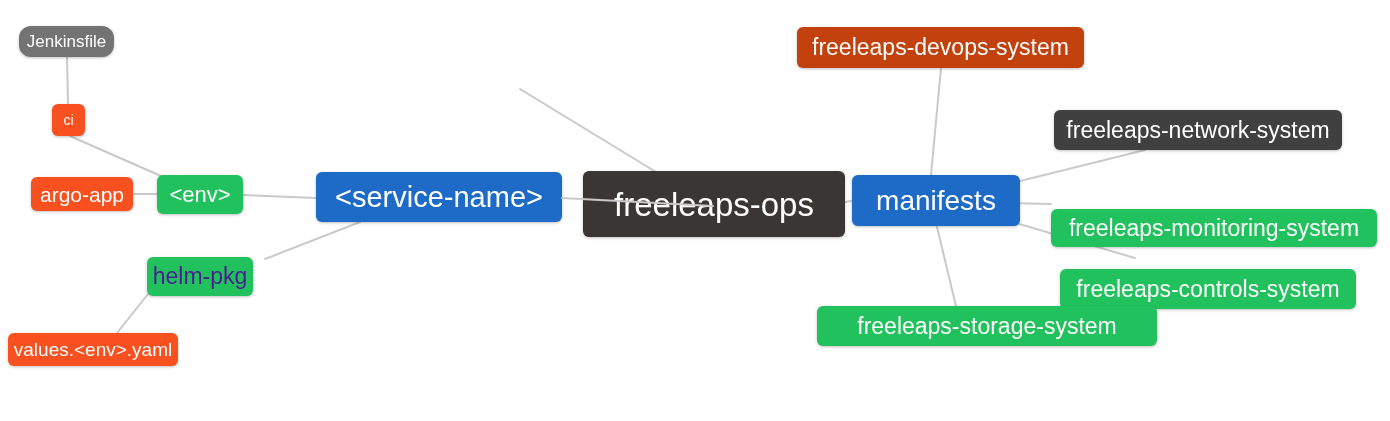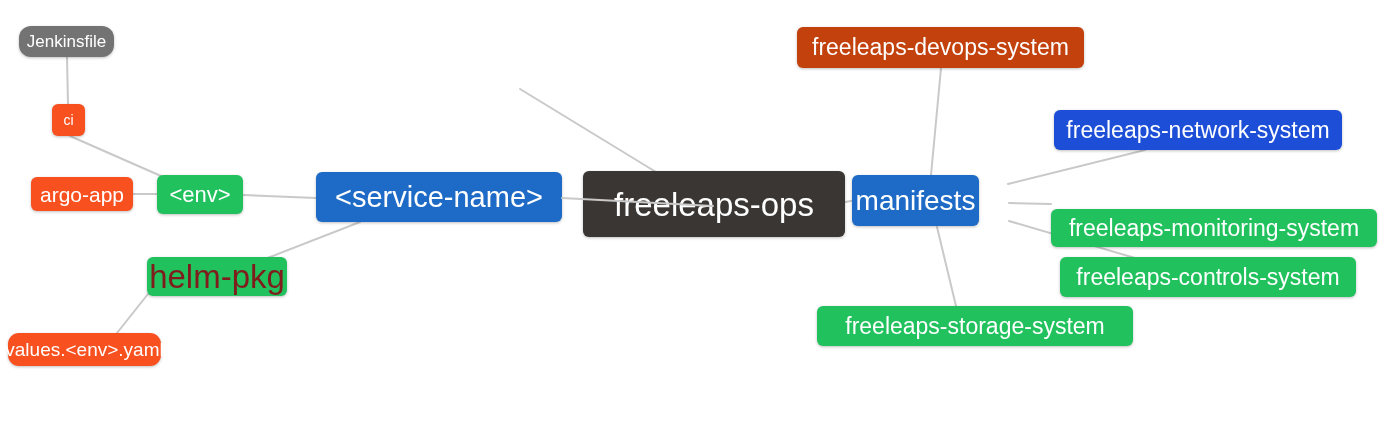--- a/index.html
+++ b/index.html
@@ -65,43 +65,43 @@
     </div>
     <div class="node" style="left: 52px; top: 104px; width: 33px; height: 32px; font-size: 14px; background: rgb(248, 80, 31); color: rgb(255, 255, 255);">
       <span>ci</span>
     </div>
     <div class="node" style="left: 31px; top: 177px; width: 102px; height: 34px; font-size: 21px; background: rgb(248, 80, 31); color: rgb(255, 255, 255);">
       <span>argo-app</span>
     </div>
     <div class="node" style="left: 157px; top: 175px; width: 86px; height: 39px; font-size: 22px; background: rgb(33, 194, 93); color: rgb(255, 255, 255);">
       <span>&lt;env&gt;</span>
     </div>
-    <div class="node" style="left: 147px; top: 257px; width: 140px; height: 39px; font-size: 33px; background: rgb(33, 194, 93); color: #7f1d1d;">
+    <div class="node" style="left: 147px; top: 257px; width: 106px; height: 39px; font-size: 23px; background: rgb(33, 194, 93); color: #4c1d95;">
       <span>helm-pkg</span>
     </div>
-    <div class="node" style="left: 8px; top: 333px; width: 153px; height: 33px; font-size: 19px; background: rgb(248, 80, 31); color: rgb(255, 255, 255); border-radius: 11px;">
+    <div class="node" style="left: 8px; top: 333px; width: 170px; height: 33px; font-size: 19px; background: rgb(248, 80, 31); color: rgb(255, 255, 255);">
       <span>values.&lt;env&gt;.yaml</span>
     </div>
     <div class="node" style="left: 316px; top: 172px; width: 246px; height: 50px; font-size: 29px; background: rgb(29, 107, 198); color: rgb(255, 255, 255);">
       <span>&lt;service-name&gt;</span>
     </div>
     <div class="node" style="left: 583px; top: 171px; width: 262px; height: 66px; font-size: 33px; background: rgb(58, 54, 51); color: rgb(255, 255, 255);">
       <span>freeleaps-ops</span>
     </div>
-    <div class="node" style="left: 852px; top: 175px; width: 127px; height: 51px; font-size: 28px; background: rgb(29, 107, 198); color: rgb(255, 255, 255);">
+    <div class="node" style="left: 852px; top: 175px; width: 168px; height: 51px; font-size: 28px; background: rgb(29, 107, 198); color: rgb(255, 255, 255);">
       <span>manifests</span>
     </div>
     <div class="node" style="left: 797px; top: 27px; width: 287px; height: 41px; font-size: 23px; background: #c2410c; color: rgb(255, 255, 255);">
       <span>freeleaps-devops-system</span>
     </div>
-    <div class="node" style="left: 1054px; top: 110px; width: 288px; height: 40px; font-size: 23px; background: #1d4ed8; color: rgb(255, 255, 255);">
+    <div class="node" style="left: 1054px; top: 110px; width: 288px; height: 40px; font-size: 23px; background: #404040; color: rgb(255, 255, 255);">
       <span>freeleaps-network-system</span>
     </div>
     <div class="node" style="left: 1051px; top: 185px; width: 326px; height: 38px; font-size: 23px; background: rgb(33, 194, 93); color: rgb(255, 255, 255); margin-top: 24px;">
       <span>freeleaps-monitoring-system</span>
     </div>
-    <div class="node" style="left: 1060px; top: 257px; width: 296px; height: 40px; font-size: 23px; background: rgb(33, 194, 93); color: rgb(255, 255, 255);">
+    <div class="node" style="left: 1060px; top: 269px; width: 296px; height: 40px; font-size: 23px; background: rgb(33, 194, 93); color: rgb(255, 255, 255);">
       <span>freeleaps-controls-system</span>
     </div>
-    <div class="node" style="left: 817px; top: 306px; width: 316px; height: 40px; font-size: 23px; background: rgb(33, 194, 93); color: rgb(255, 255, 255);">
+    <div class="node" style="left: 817px; top: 306px; width: 340px; height: 40px; font-size: 23px; background: rgb(33, 194, 93); color: rgb(255, 255, 255);">
       <span>freeleaps-storage-system</span>
     </div>
   </div>
 
 </body></html>

